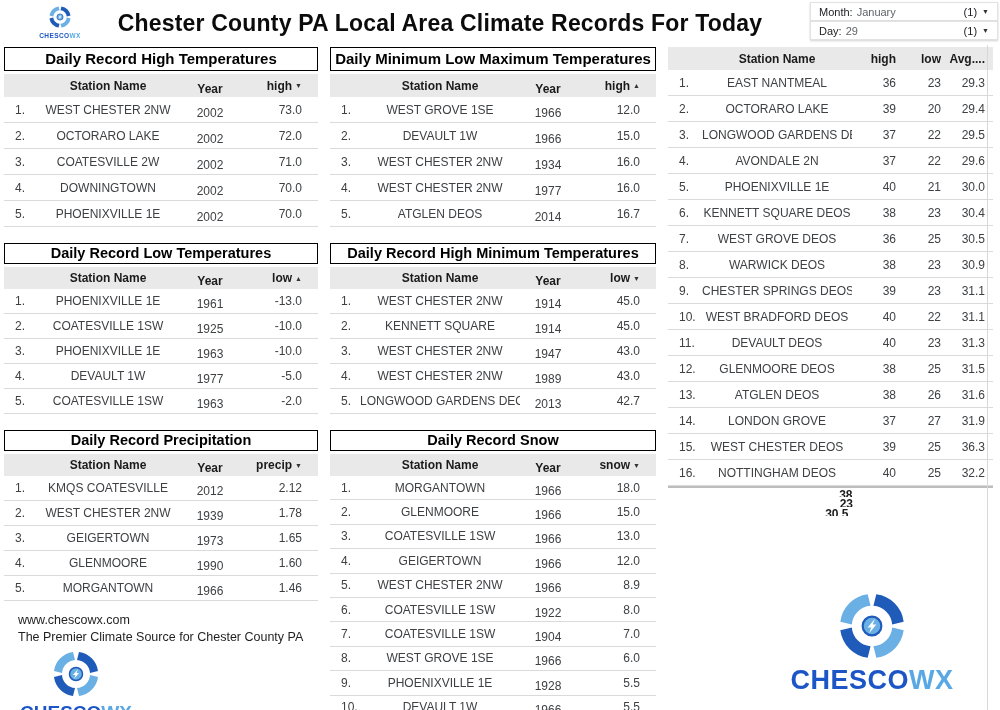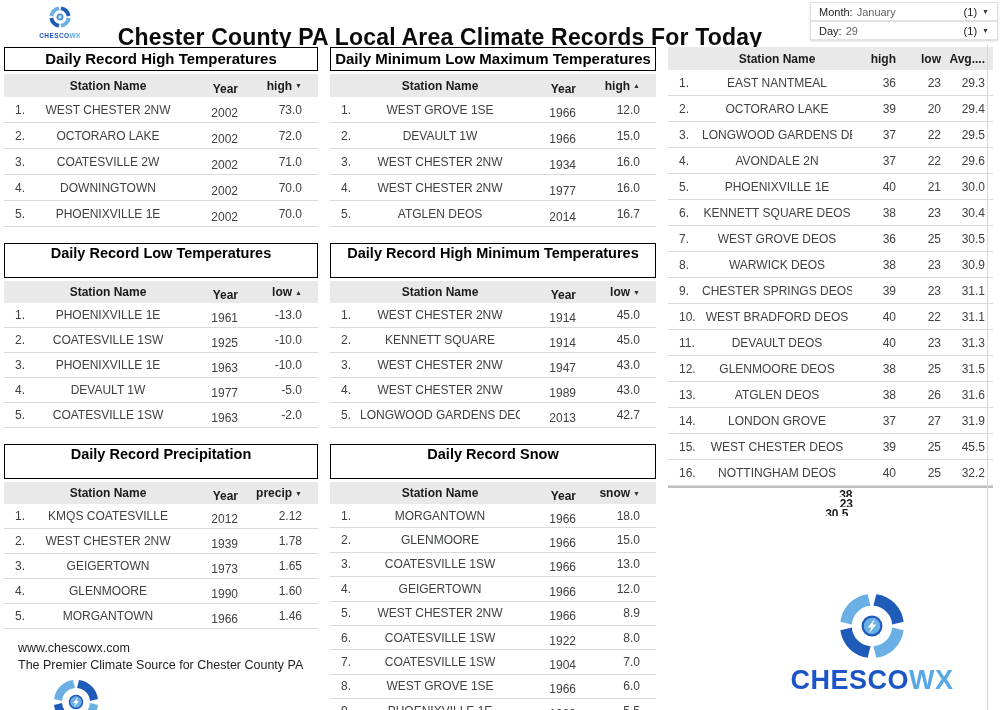--- a/index.html
+++ b/index.html
@@ -1,52 +1,52 @@
 <!DOCTYPE html>
 <html><head>
 <meta charset="utf-8">
 <style>
   * { margin:0; padding:0; box-sizing:border-box; }
   body { background:#fff; }
   .page { position:relative; width:1000px; height:710px; background:#fff; overflow:hidden;
           font-family:"Liberation Sans", sans-serif; }
 
   
-  .page-title { position:absolute; left:80px; right:200px; top:24px; text-align:center;
+  .page-title { position:absolute; left:80px; right:200px; top:10px; text-align:center;
                 font-size:23px; font-weight:700; color:#0b0b0b; letter-spacing:.2px; }
   .filters { position:absolute; top:2px; right:2px; width:188px; }
   .filter { height:19px; background:#fff; border:1px solid #e2e2e2;
             box-shadow:0 1px 2px rgba(0,0,0,.18); display:flex; align-items:center;
             padding:0 8px; font-size:11px; color:#202124; }
   .filter .flabel { font-weight:400; }
   .filter .fvalue { color:#5f6368; margin-left:4px; }
   .filter .fcount { margin-left:auto; color:#202124; }
   .filter .fcaret { font-size:7px; margin-left:5px; color:#333; }
 
   
   .col-left  { position:absolute; left:4px;   top:47px; width:314px; }
   .col-mid   { position:absolute; left:330px; top:47px; width:326px; }
   .col-right { position:absolute; left:668px; top:47px; width:325px; }
 
   
   .tblock { margin-bottom:11px; }
   .ttitle { border:1.5px solid #000; text-align:center; font-weight:700; font-size:15px;
             padding:2px 0 3px; margin-bottom:3px; color:#000; background:#fff; }
-  .t-b .ttitle { font-size:14.5px; padding:1px 0 16px;margin-top:16px; }
+  .t-b .ttitle { font-size:14.5px; padding:1px 0 2px;margin-top:16px; }
   .thead { display:flex; align-items:center; background:#e9e9e9; font-weight:700;
            font-size:12px; color:#1b1b1b; height:23px; }
   .t-b .thead { height:22px; }
   .trow { display:flex; align-items:center; height:26px; border-bottom:1px solid #dadada;
           font-size:12px; color:#3e4043; background:#fff; }
   .t-b .trow { height:25px; }
   .t-snow .trow { height:24.4px; }
   .cell { white-space:nowrap; overflow:hidden; }
   .c-idx { width:30px; padding-left:11px; }
   .c-station { flex:1; text-align:center; }
-  .c-year { width:56px; text-align:right;margin-top:6px; }
+  .c-year { width:56px; text-align:center;margin-top:6px; }
   .c-value { width:80px; text-align:right; padding-right:16px; }
   .hval { display:flex; justify-content:flex-end; align-items:center; gap:3px; }
   .caret { font-size:7px; color:#333; }
 
   
   .t-avg .c-idx { width:34px; }
   .c-high { width:44px; text-align:right; }
   .c-low  { width:45px; text-align:right; }
   .c-avg  { width:52px; text-align:right; padding-right:8px; }
   .t-avg .trow { height:26px; }
@@ -548,21 +548,21 @@
             <div class="cell c-station">LONDON GROVE</div>
             <div class="cell c-high">37</div>
             <div class="cell c-low">27</div>
             <div class="cell c-avg">31.9</div>
           </div>
           <div class="trow">
             <div class="cell c-idx">15.</div>
             <div class="cell c-station">WEST CHESTER DEOS</div>
             <div class="cell c-high">39</div>
             <div class="cell c-low">25</div>
-            <div class="cell c-avg">45.5</div>
+            <div class="cell c-avg">36.3</div>
           </div>
           <div class="trow">
             <div class="cell c-idx">16.</div>
             <div class="cell c-station">NOTTINGHAM DEOS</div>
             <div class="cell c-high">40</div>
             <div class="cell c-low">25</div>
             <div class="cell c-avg">32.2</div>
           </div>
         </div>
       <div class="trow total">

